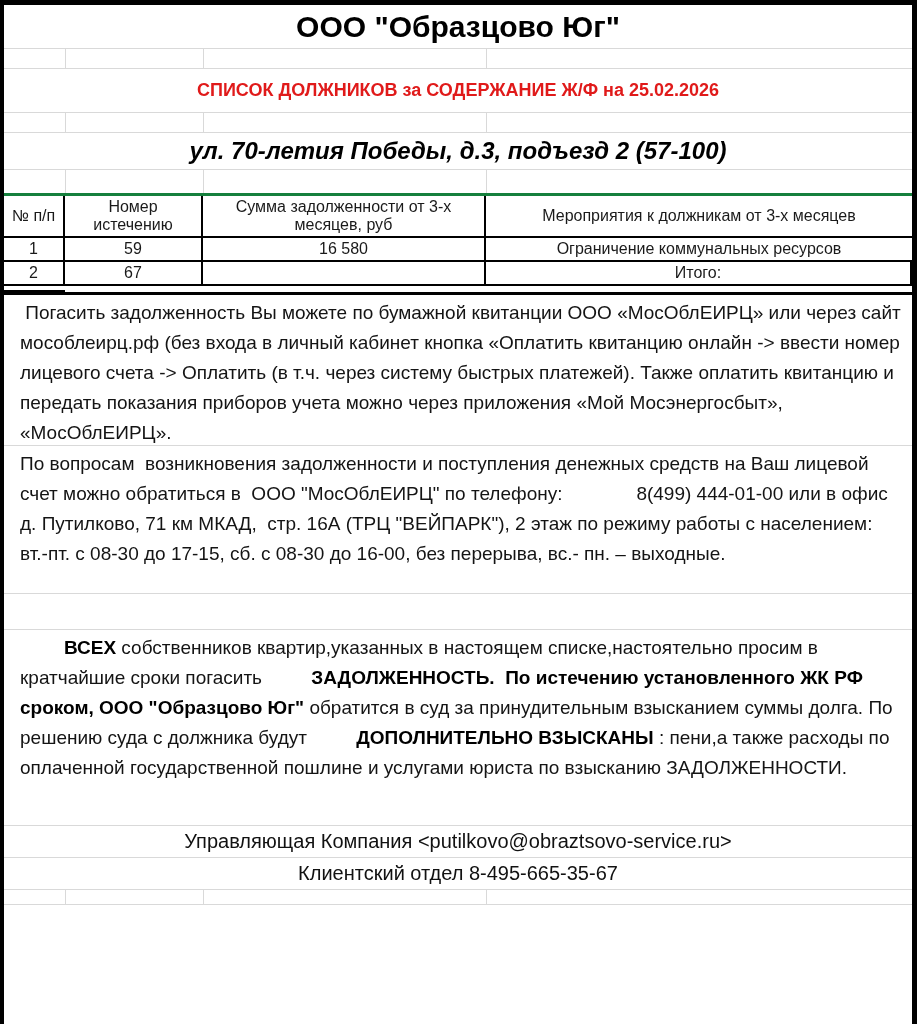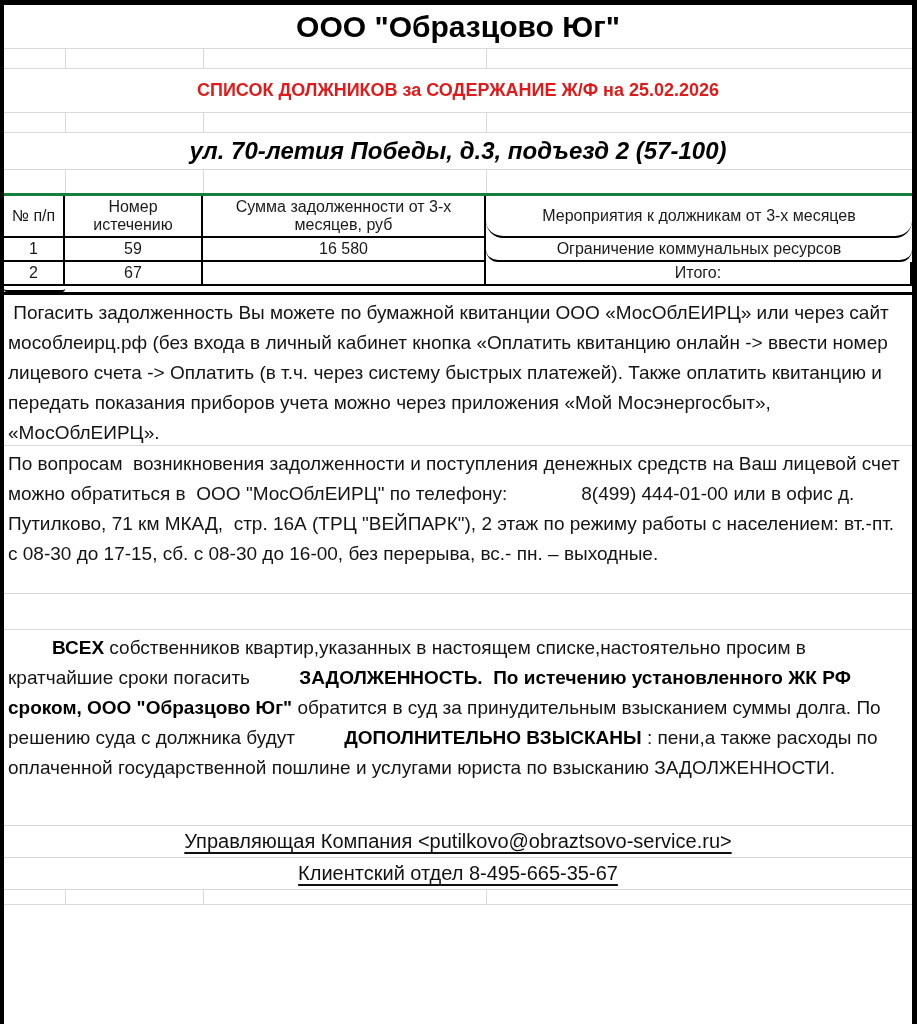--- a/index.html
+++ b/index.html
@@ -28,28 +28,28 @@
   .banner{font-size:18px;font-weight:bold;color:var(--red);}
   .address{font-size:24px;font-weight:bold;color:#000;font-style:italic;}
 
   .debt-table{display:grid;grid-template-columns:61px 138px 283px 1fr;
     border-top:3px solid #15803d;border-bottom:3px solid #000;}
   .debt-table .cell{
     box-sizing:border-box;display:flex;align-items:center;justify-content:center;
     text-align:center;border-right:2px solid #000;border-bottom:2px solid #000;
     padding:2px 4px;
   }
-  .debt-table .cell.last{border-right:none;border-radius:17px;}
+  .debt-table .cell.last{border-right:none;}
 
-  .para{font-size:19px;line-height:30px;padding:3px 10px 0 4px;
+  .para{font-size:19px;line-height:30px;padding:3px 10px 0 16px;
     white-space:pre-wrap;color:#141414;}
   .para b{font-weight:bold;color:#000;margin-left:44px;}
 
   .footer-line{height:32px;font-size:20px;font-weight:500;color:#111;}
-  .footer-line span{text-decoration:underline;text-underline-offset:4px;}
+  .footer-line span{text-underline-offset:4px;}
 </style>
 </head>
 <body>
 
 <div class="page" style="--red: #e01a1a; --header-bg: #e9e9e9; --total-bg: #efefef;">
 
   <div class="row center title gridline-b" style="height:44px">ООО "Образцово Юг"</div>
 
   <div class="row vlines gridline-b" style="height:20px"></div>
 

